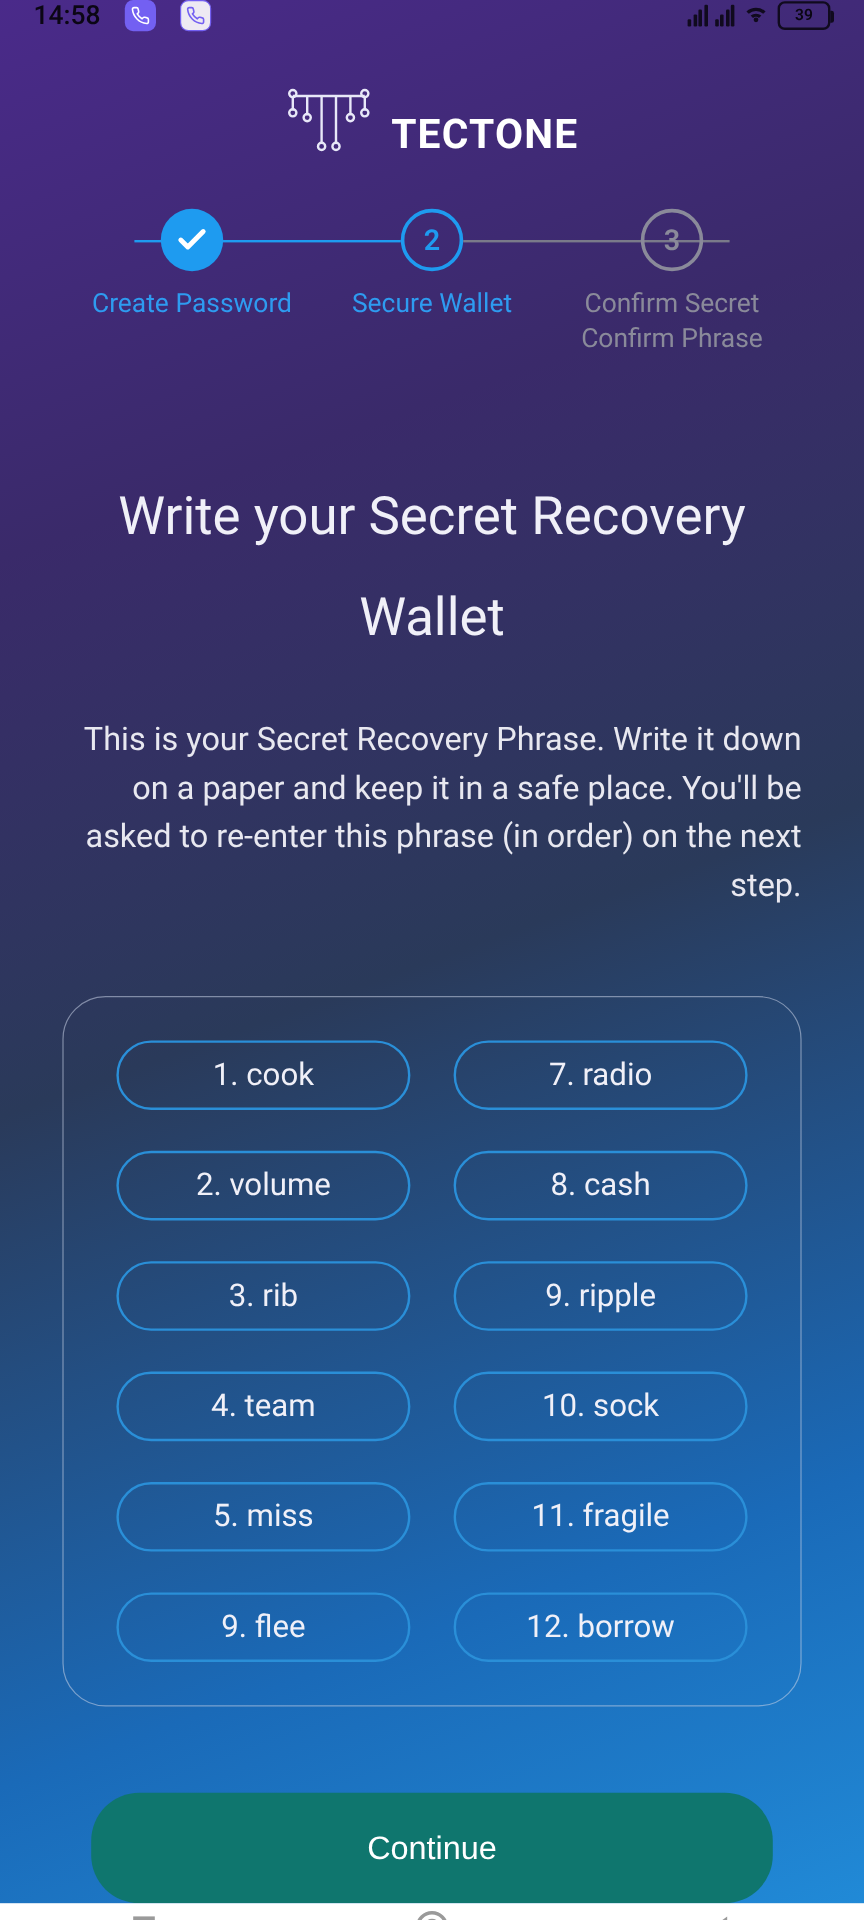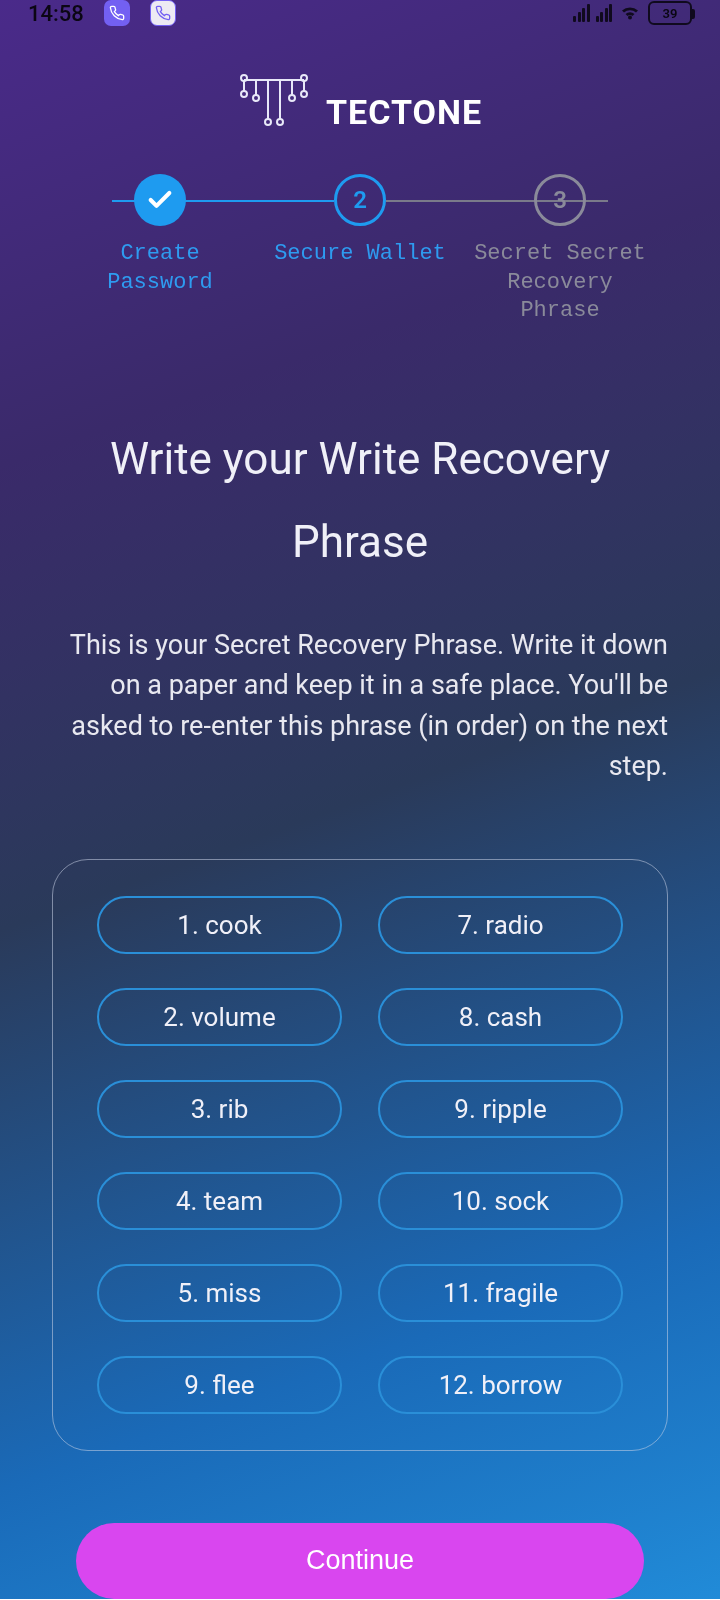--- a/index.html
+++ b/index.html
@@ -52,21 +52,21 @@
   .step-circle {
     width:52px; height:52px; border-radius:50%;
     display:flex; align-items:center; justify-content:center;
     font-size:24px; font-weight:600;
     position:relative; z-index:2;
     background: transparent;
   }
   .step.done .step-circle { background:#1e9bf0; color:#fff; }
   .step.current .step-circle { border:3px solid #1e9bf0; color:#1e9bf0; }
   .step.pending .step-circle { border:3px solid #8a8a9a; color:#8a8a9a; }
-  .step-label { font-size:22px; text-align:center; line-height:1.3; max-width:190px;font-family:Liberation Mono, monospace; }
+  .step-label { font-size:22px; text-align:center; line-height:1.3; max-width:190px; }
   .step.done .step-label, .step.current .step-label { color:#2e9bf0; }
   .step.pending .step-label { color:#8a8a9a; }
   .connector {
     position:absolute; top:26px; height:2px; z-index:1;
   }
   .connector.c1 { left:112px; right:calc(50% + 26px); background:#1e9bf0; }
   .connector.c2 { left:calc(50% + 26px); right:112px; background:#7a7a8a; }
 
   
   .content { flex:1; padding:0 52px; display:flex; flex-direction:column; }
@@ -91,22 +91,22 @@
     border:2px solid #2a8fd8;
     border-radius:30px;
     height:58px;
     display:flex; align-items:center; justify-content:center;
     color:#f0f0f8; font-size:26px;
   }
 
   
   .continue-btn {
     margin:72px 24px 0 24px;
-    height:76px; border:none; border-radius:40px;
-    background:#d946ef; color:#fff; font-size:27px;
+    height:92px; border:none; border-radius:40px;
+    background:#0f766e; color:#fff; font-size:27px;
     cursor:pointer;
   }
 
   
   .nav-bar {
     height:80px; background:#fff;
     display:flex; align-items:center; justify-content:space-around;
     margin-top:auto;
   }
   .nav-btn { width:40px; height:40px; display:flex; align-items:center; justify-content:center; color:#9a9a9a; }
@@ -188,26 +188,26 @@
     <div class="step-label">Create Password</div>
   </div>
 
   <div class="step current">
     <div class="step-circle">2</div>
     <div class="step-label">Secure Wallet</div>
   </div>
 
   <div class="step pending">
     <div class="step-circle">3</div>
-    <div class="step-label">Secret Secret Recovery Phrase</div>
+    <div class="step-label">Confirm Secret Confirm Phrase</div>
   </div>
 </div>
 
 <div class="content">
-  <h1 class="page-title">Write your Write Recovery Phrase</h1>
+  <h1 class="page-title">Write your Secret Recovery Wallet</h1>
   <p class="page-desc">This is your Secret Recovery Phrase. Write it down on a paper and keep it in a safe place. You'll be asked to re-enter this phrase (in order) on the next step.</p>
 
   <div class="phrase-box">
     <div class="phrase-grid">
       <div class="phrase-pill">1. cook</div>
       <div class="phrase-pill">7. radio</div>
       <div class="phrase-pill">2. volume</div>
       <div class="phrase-pill">8. cash</div>
       <div class="phrase-pill">3. rib</div>
       <div class="phrase-pill">9. ripple</div>

